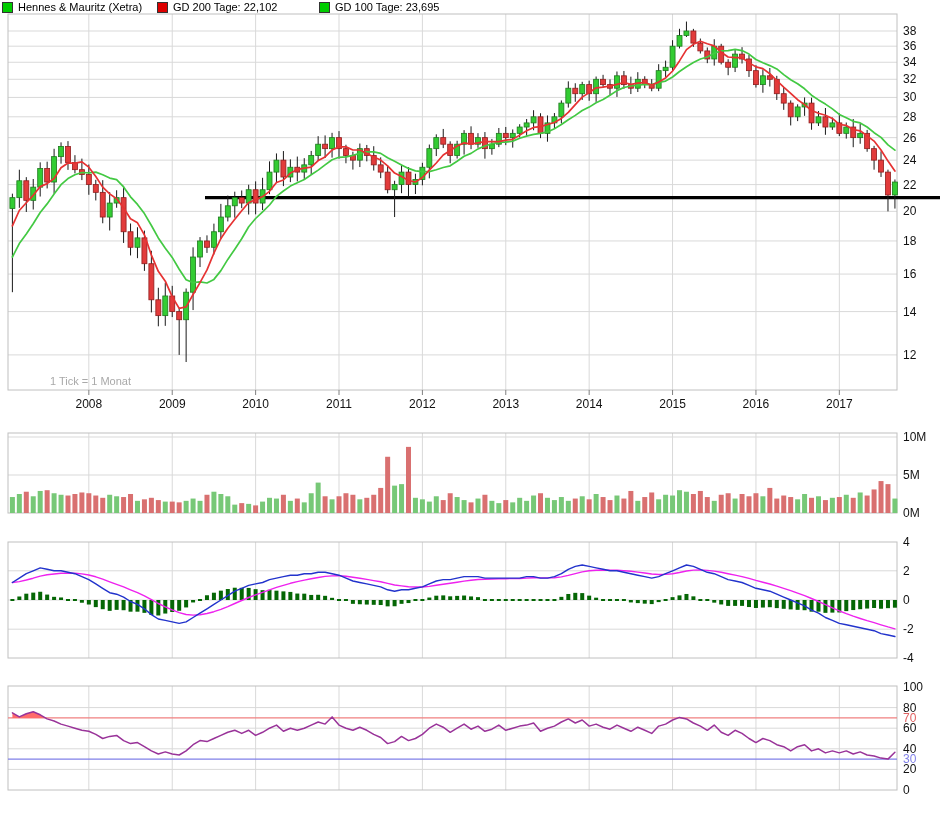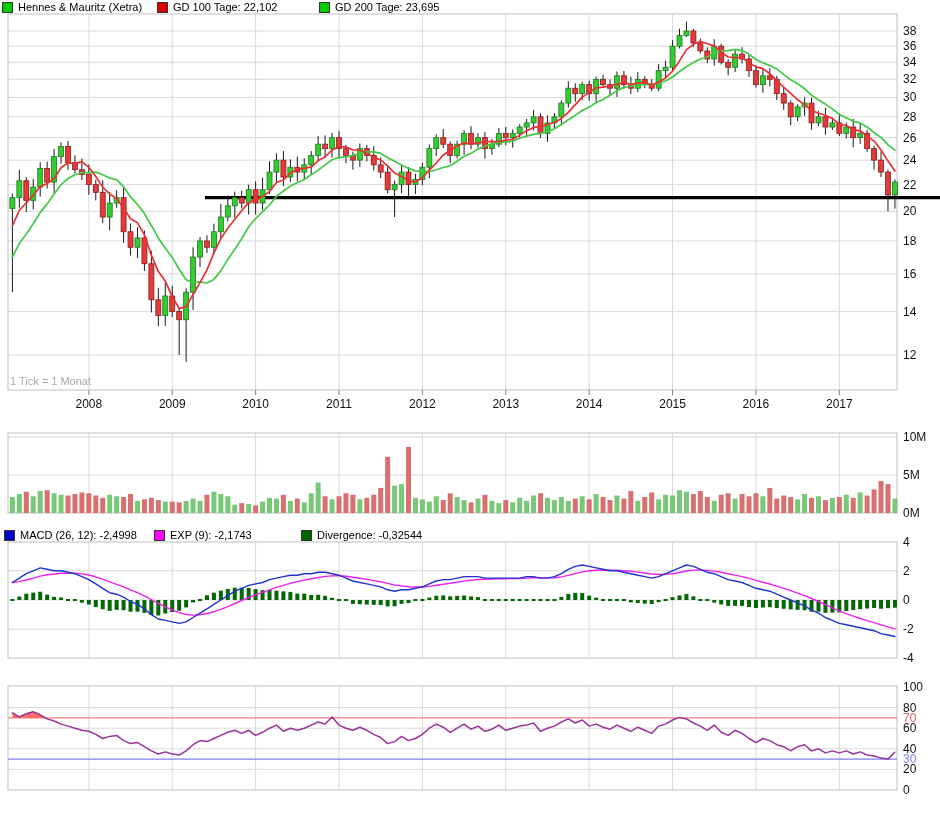--- a/index.html
+++ b/index.html
@@ -1,21 +1,21 @@
 <!DOCTYPE html>
 <html><head>
 <meta charset="utf-8">
 <style>
   html,body{margin:0;padding:0;background:#fff;font-family:"Liberation Sans",sans-serif;}
   #stage{position:relative;width:940px;height:814px;background:#fff;overflow:hidden;}
   #chart{position:absolute;left:0;top:0;}
   .lrow{position:absolute;left:0;width:100%;height:13px;}
   .li{position:absolute;top:0;display:flex;align-items:center;gap:5px;font-size:11px;color:#000;white-space:nowrap;line-height:12px;}
   .sq{width:9px;height:9px;border:1px solid #333;display:inline-block;flex:none;}
-  .ticknote{position:absolute;font-size:11px;color:#a9a9a9;}
+  .ticknote{position:absolute;font-size:11px;color:#a9a9a9;margin-left:40px;}
   svg text{font-family:"Liberation Sans",sans-serif;}
 </style>
 </head>
 <body>
 
 <div id="stage">
   <svg id="chart" width="940" height="814">
       <line x1="8" y1="354.90294229268625" x2="897" y2="354.90294229268625" stroke="#d9d9d9" stroke-width="1"></line>
       <line x1="8" y1="311.58660126122675" x2="897" y2="311.58660126122675" stroke="#d9d9d9" stroke-width="1"></line>
       <line x1="8" y1="274.06427993373586" x2="897" y2="274.06427993373586" stroke="#d9d9d9" stroke-width="1"></line>
@@ -658,39 +658,25 @@
       <text x="903" y="794" font-size="12" fill="#111" text-anchor="start">0</text>
     </svg>
 
   <div class="lrow" style="top:1px">
     <span class="li" style="left:2px">
       <i class="sq" style="background: rgb(0, 204, 0);"></i>
       <span>Hennes &amp; Mauritz (Xetra)</span>
     </span>
     <span class="li" style="left:157px">
       <i class="sq" style="background: rgb(221, 0, 0);"></i>
-      <span>GD 100 Tage: 22,102</span>
+      <span>GD 200 Tage: 22,102</span>
     </span>
     <span class="li" style="left:319px">
       <i class="sq" style="background: rgb(0, 204, 0);"></i>
-      <span>GD 200 Tage: 23,695</span>
+      <span>GD 100 Tage: 23,695</span>
     </span>
   </div>
 
   <div class="ticknote" style="left:10px;top:375px">1 Tick = 1 Monat</div>
 
 
-  <div class="lrow" style="top:529px">
-    <span class="li" style="left:4px">
-      <i class="sq" style="background: rgb(0, 0, 204);"></i>
-      <span>MACD (26, 12): -2,4998</span>
-    </span>
-    <span class="li" style="left:154px">
-      <i class="sq" style="background: rgb(255, 0, 255);"></i>
-      <span>EXP (9): -2,1743</span>
-    </span>
-    <span class="li" style="left:301px">
-      <i class="sq" style="background: rgb(0, 102, 0);"></i>
-      <span>Divergence: -0,32544</span>
-    </span>
-  </div>
 
 </div>
 
 </body></html>

